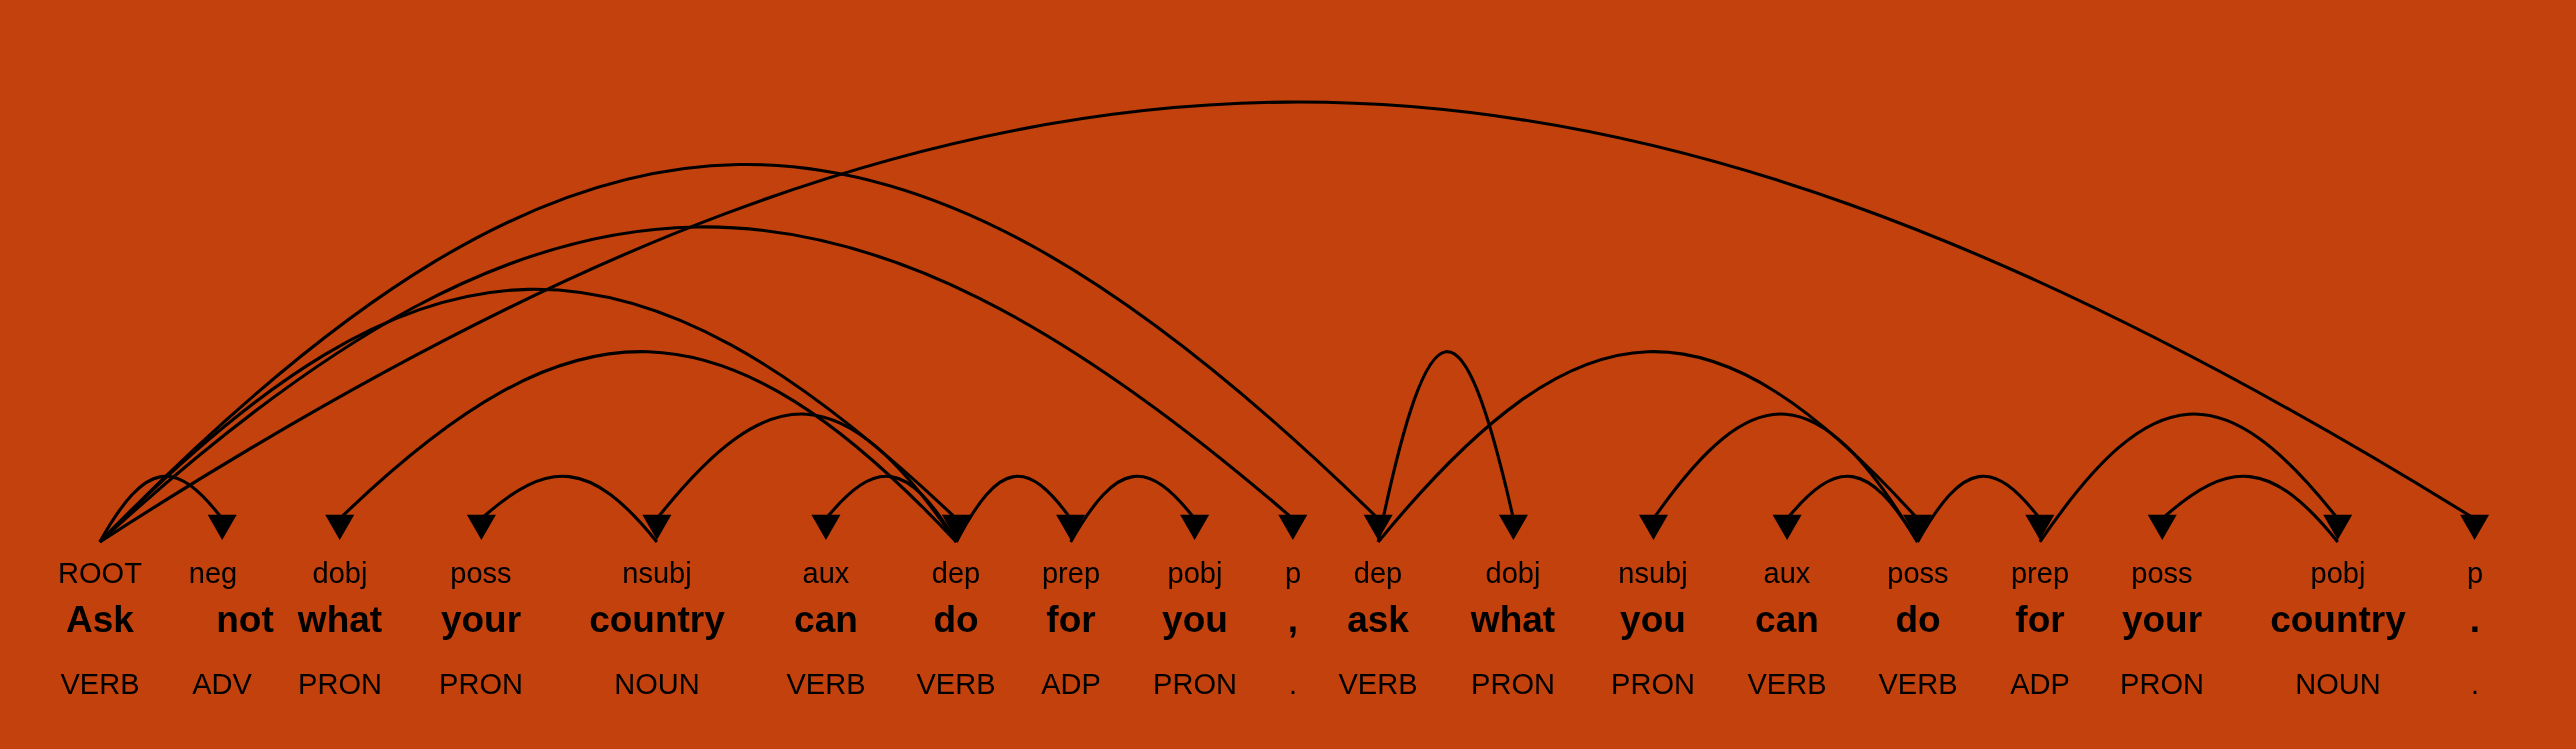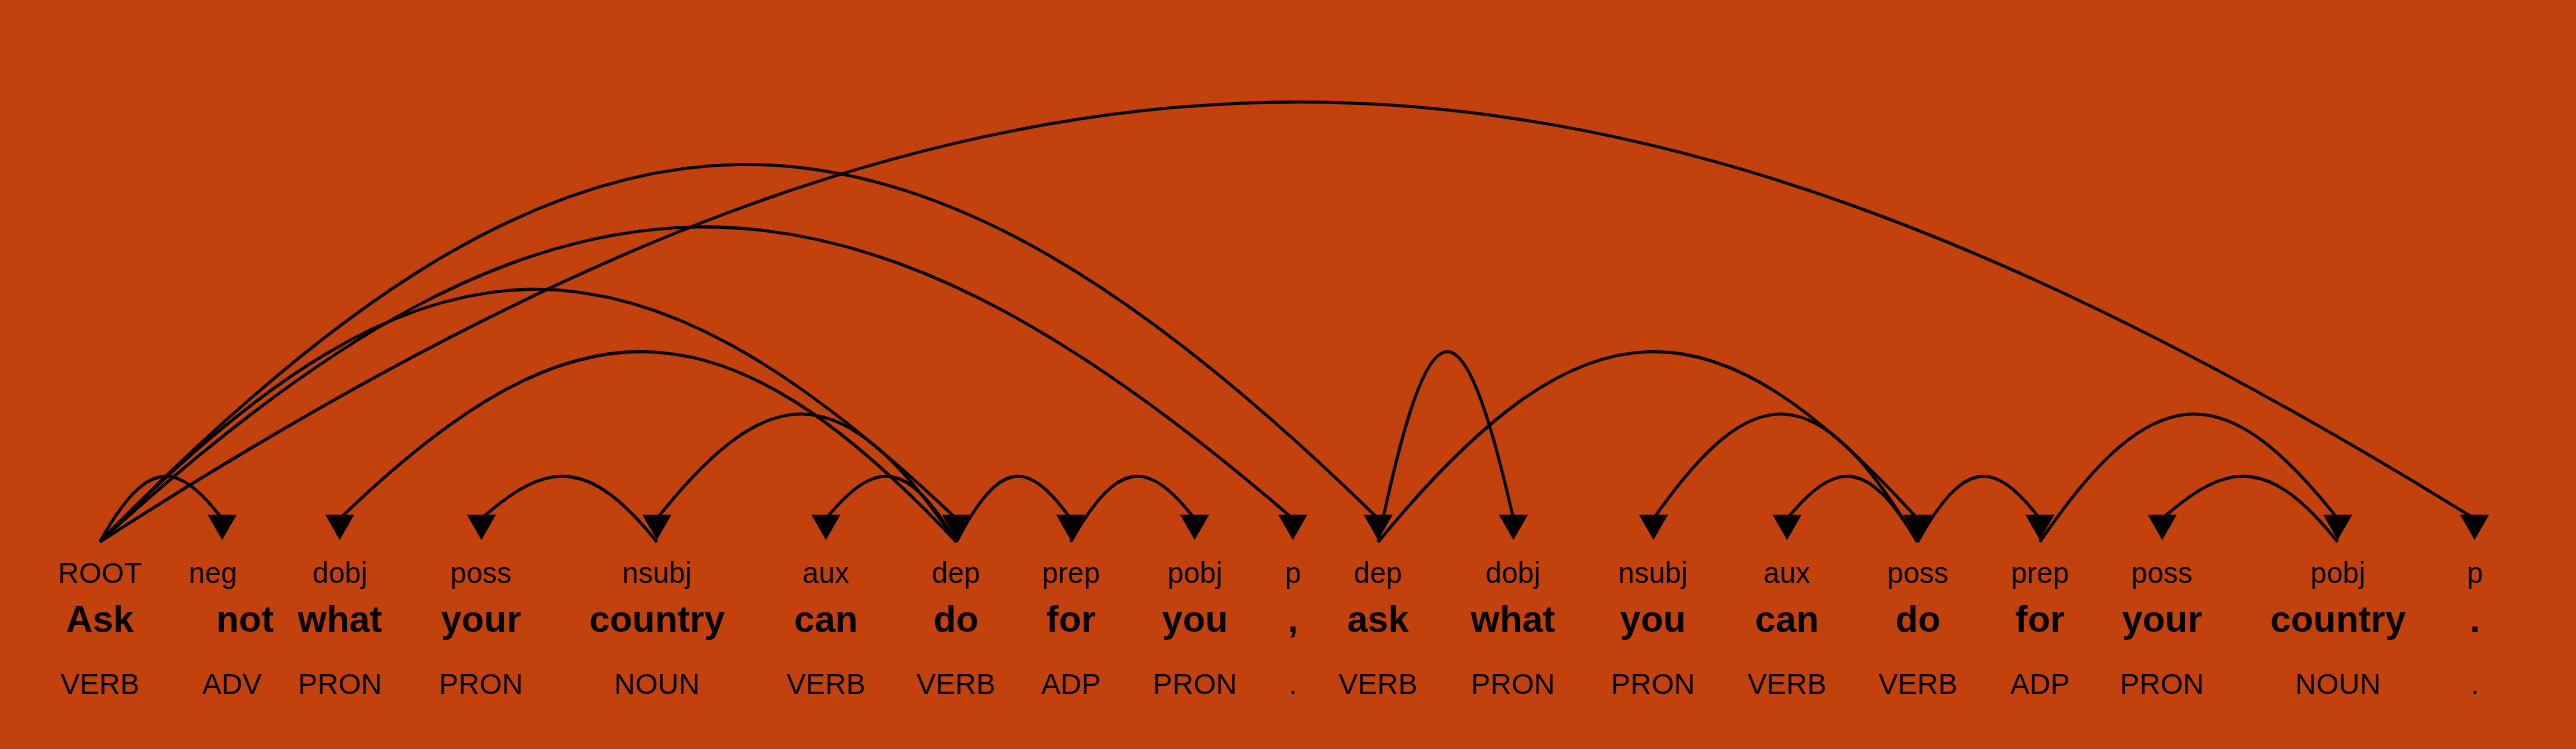--- a/index.html
+++ b/index.html
@@ -130,21 +130,21 @@
       <div class="tok word" style="left: 1653px;">you</div>
       <div class="tok word" style="left: 1787px;">can</div>
       <div class="tok word" style="left: 1918px;">do</div>
       <div class="tok word" style="left: 2040px;">for</div>
       <div class="tok word" style="left: 2162px;">your</div>
       <div class="tok word" style="left: 2338px;">country</div>
       <div class="tok word" style="left: 2475px;">.</div>
     </div>
   <div class="tokrow" id="posrow">
       <div class="tok pos" style="left: 100px;">VERB</div>
-      <div class="tok pos" style="left: 232px;">ADV</div>
+      <div class="tok pos" style="left: 222px;">ADV</div>
       <div class="tok pos" style="left: 340px;">PRON</div>
       <div class="tok pos" style="left: 481px;">PRON</div>
       <div class="tok pos" style="left: 657px;">NOUN</div>
       <div class="tok pos" style="left: 826px;">VERB</div>
       <div class="tok pos" style="left: 956px;">VERB</div>
       <div class="tok pos" style="left: 1071px;">ADP</div>
       <div class="tok pos" style="left: 1195px;">PRON</div>
       <div class="tok pos" style="left: 1293px;">.</div>
       <div class="tok pos" style="left: 1378px;">VERB</div>
       <div class="tok pos" style="left: 1513px;">PRON</div>

